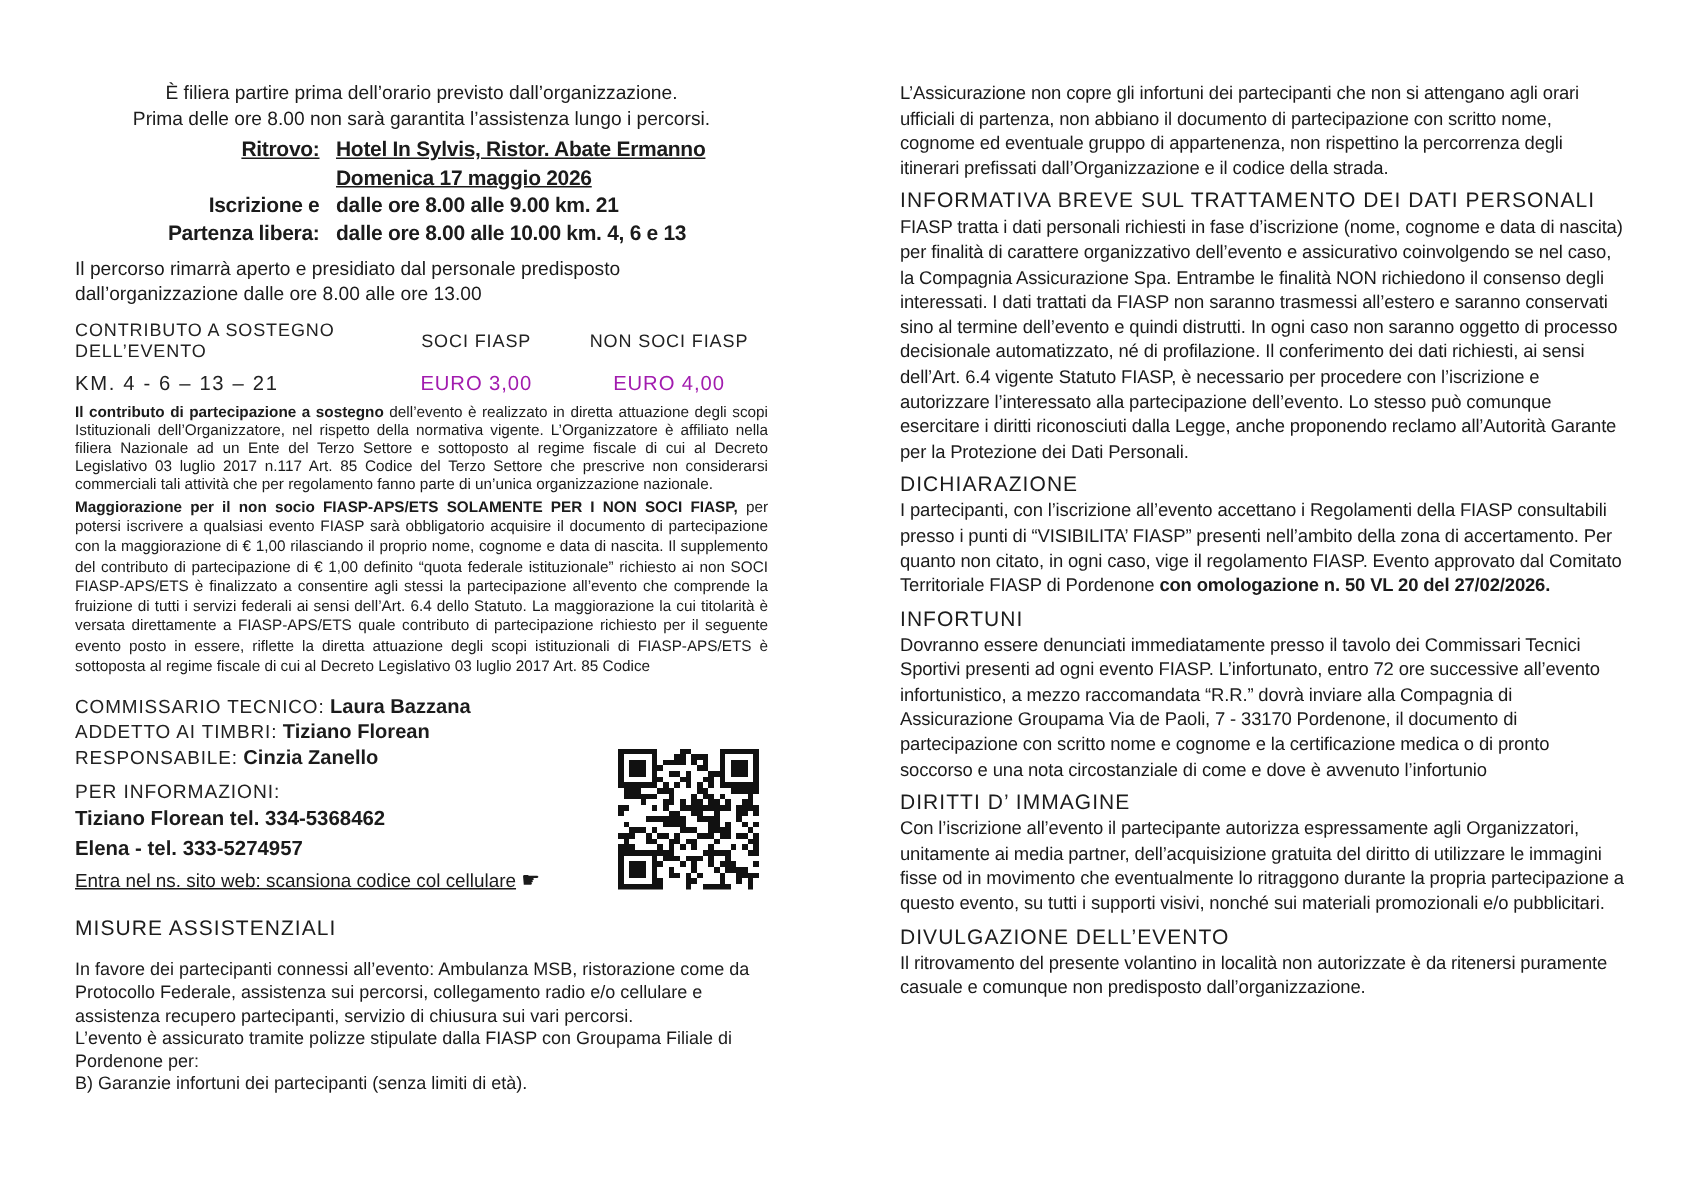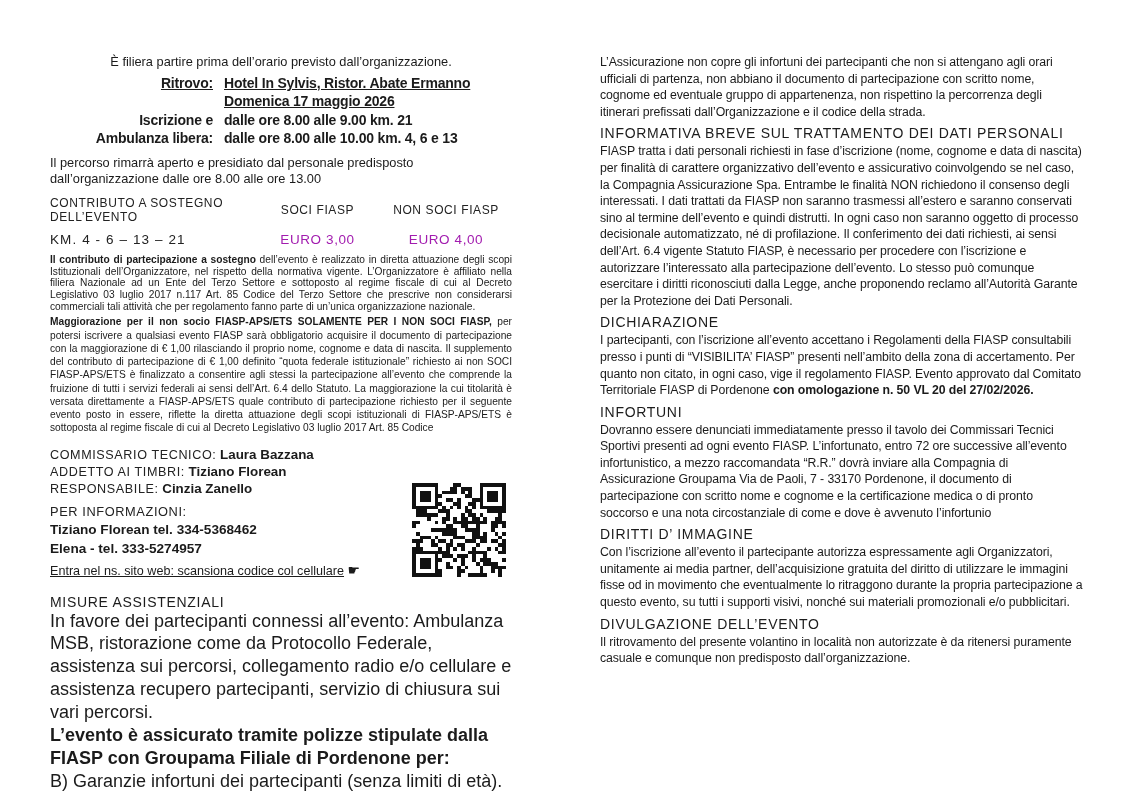--- a/index.html
+++ b/index.html
@@ -46,48 +46,49 @@
   .qr-caption .und{text-decoration:underline;}
   .hand{font-size:14px;}
   .qr-box{position:absolute;right:6px;top:36px;width:94px;height:94px;}
   .qr-box svg{width:100%;height:100%;display:block;}
 
   
   .h-thin{font-size:14px;letter-spacing:0.7px;font-weight:400;color:#1c1c1c;}
 
   
   .misure{margin-top:13px;}
-  .misure p{font-size:18px;line-height:1.27;margin:0 0 0 0;}
+  .misure p{font-size:12px;line-height:1.27;margin:13px 0 0 0;}
 
   
   .rc-body{font-size:12.3px;letter-spacing:-0.1px;line-height:1.35;margin:0;}
   .section{margin-top:5px;}
   .section .h-thin{margin-bottom:2px;}
 </style>
 </head>
 <body>
 
 <div class="col col-left">
   <div class="notice">È filiera partire prima dell’orario previsto dall’organizzazione.</div>
+  <div class="notice">Prima delle ore 8.00 non sarà garantita l’assistenza lungo i percorsi.</div>
 
   <div class="sched">
     <div class="srow">
       <span class="slbl bold und">Ritrovo:</span>
       <span class="sval bold und">Hotel In Sylvis, Ristor. Abate Ermanno</span>
     </div>
     <div class="srow">
       <span class="slbl"></span>
       <span class="sval bold und">Domenica 17 maggio 2026</span>
     </div>
     <div class="srow">
       <span class="slbl bold">Iscrizione e</span>
       <span class="sval bold">dalle ore 8.00 alle 9.00 km. 21</span>
     </div>
     <div class="srow">
-      <span class="slbl bold">Ambulanza libera:</span>
+      <span class="slbl bold">Partenza libera:</span>
       <span class="sval bold">dalle ore 8.00 alle 10.00 km. 4, 6 e 13</span>
     </div>
   </div>
 
   <p class="percorso">Il percorso rimarrà aperto e presidiato dal personale predisposto dall’organizzazione dalle ore 8.00 alle ore 13.00</p>
 
   <div class="fee">
     <div class="fee-grid">
       <div class="fee-h1">
         <div>CONTRIBUTO A SOSTEGNO</div>
@@ -355,21 +356,21 @@
           <rect x="0" y="72" width="28" height="28" fill="#111111"></rect>
           <rect x="4" y="76" width="20" height="20" fill="#ffffff"></rect>
           <rect x="8" y="80" width="12" height="12" fill="#111111"></rect>
         </svg>
       </div>
   </div>
 
   <div class="misure">
     <div class="h-thin">MISURE ASSISTENZIALI</div>
     <p>In favore dei partecipanti connessi all’evento: Ambulanza MSB, ristorazione come da Protocollo Federale, assistenza sui percorsi, collegamento radio e/o cellulare e assistenza recupero partecipanti, servizio di chiusura sui vari percorsi.</p>
-    <p style="margin-top:0;font-weight:bold;">L’evento è assicurato tramite polizze stipulate dalla FIASP con Groupama Filiale di Pordenone per:</p>
+    <p style="margin-top:0;">L’evento è assicurato tramite polizze stipulate dalla FIASP con Groupama Filiale di Pordenone per:</p>
     <p style="margin-top:0;">B) Garanzie infortuni dei partecipanti (senza limiti di età).</p>
   </div>
 </div>
 
 <div class="col col-right">
   <p class="rc-body">L’Assicurazione non copre gli infortuni dei partecipanti che non si attengano agli orari ufficiali di partenza, non abbiano il documento di partecipazione con scritto nome, cognome ed eventuale gruppo di appartenenza, non rispettino la percorrenza degli itinerari prefissati dall’Organizzazione e il codice della strada.</p>
 
   <div class="section">
     <div class="h-thin">INFORMATIVA BREVE SUL TRATTAMENTO DEI DATI PERSONALI</div>
     <p class="rc-body"><span>FIASP tratta i dati personali richiesti in fase d’iscrizione (nome, cognome e data di nascita) per finalità di carattere organizzativo dell’evento e assicurativo coinvolgendo se nel caso, la Compagnia Assicurazione Spa. Entrambe le finalità NON richiedono il consenso degli interessati. I dati trattati da FIASP non saranno trasmessi all’estero e saranno conservati sino al termine dell’evento e quindi distrutti. In ogni caso non saranno oggetto di processo decisionale automatizzato, né di profilazione. Il conferimento dei dati richiesti, ai sensi dell’Art. 6.4 vigente Statuto FIASP, è necessario per procedere con l’iscrizione e autorizzare l’interessato alla partecipazione dell’evento. Lo stesso può comunque esercitare i diritti riconosciuti dalla Legge, anche proponendo reclamo all’Autorità Garante per la Protezione dei Dati Personali.</span><b></b></p>

